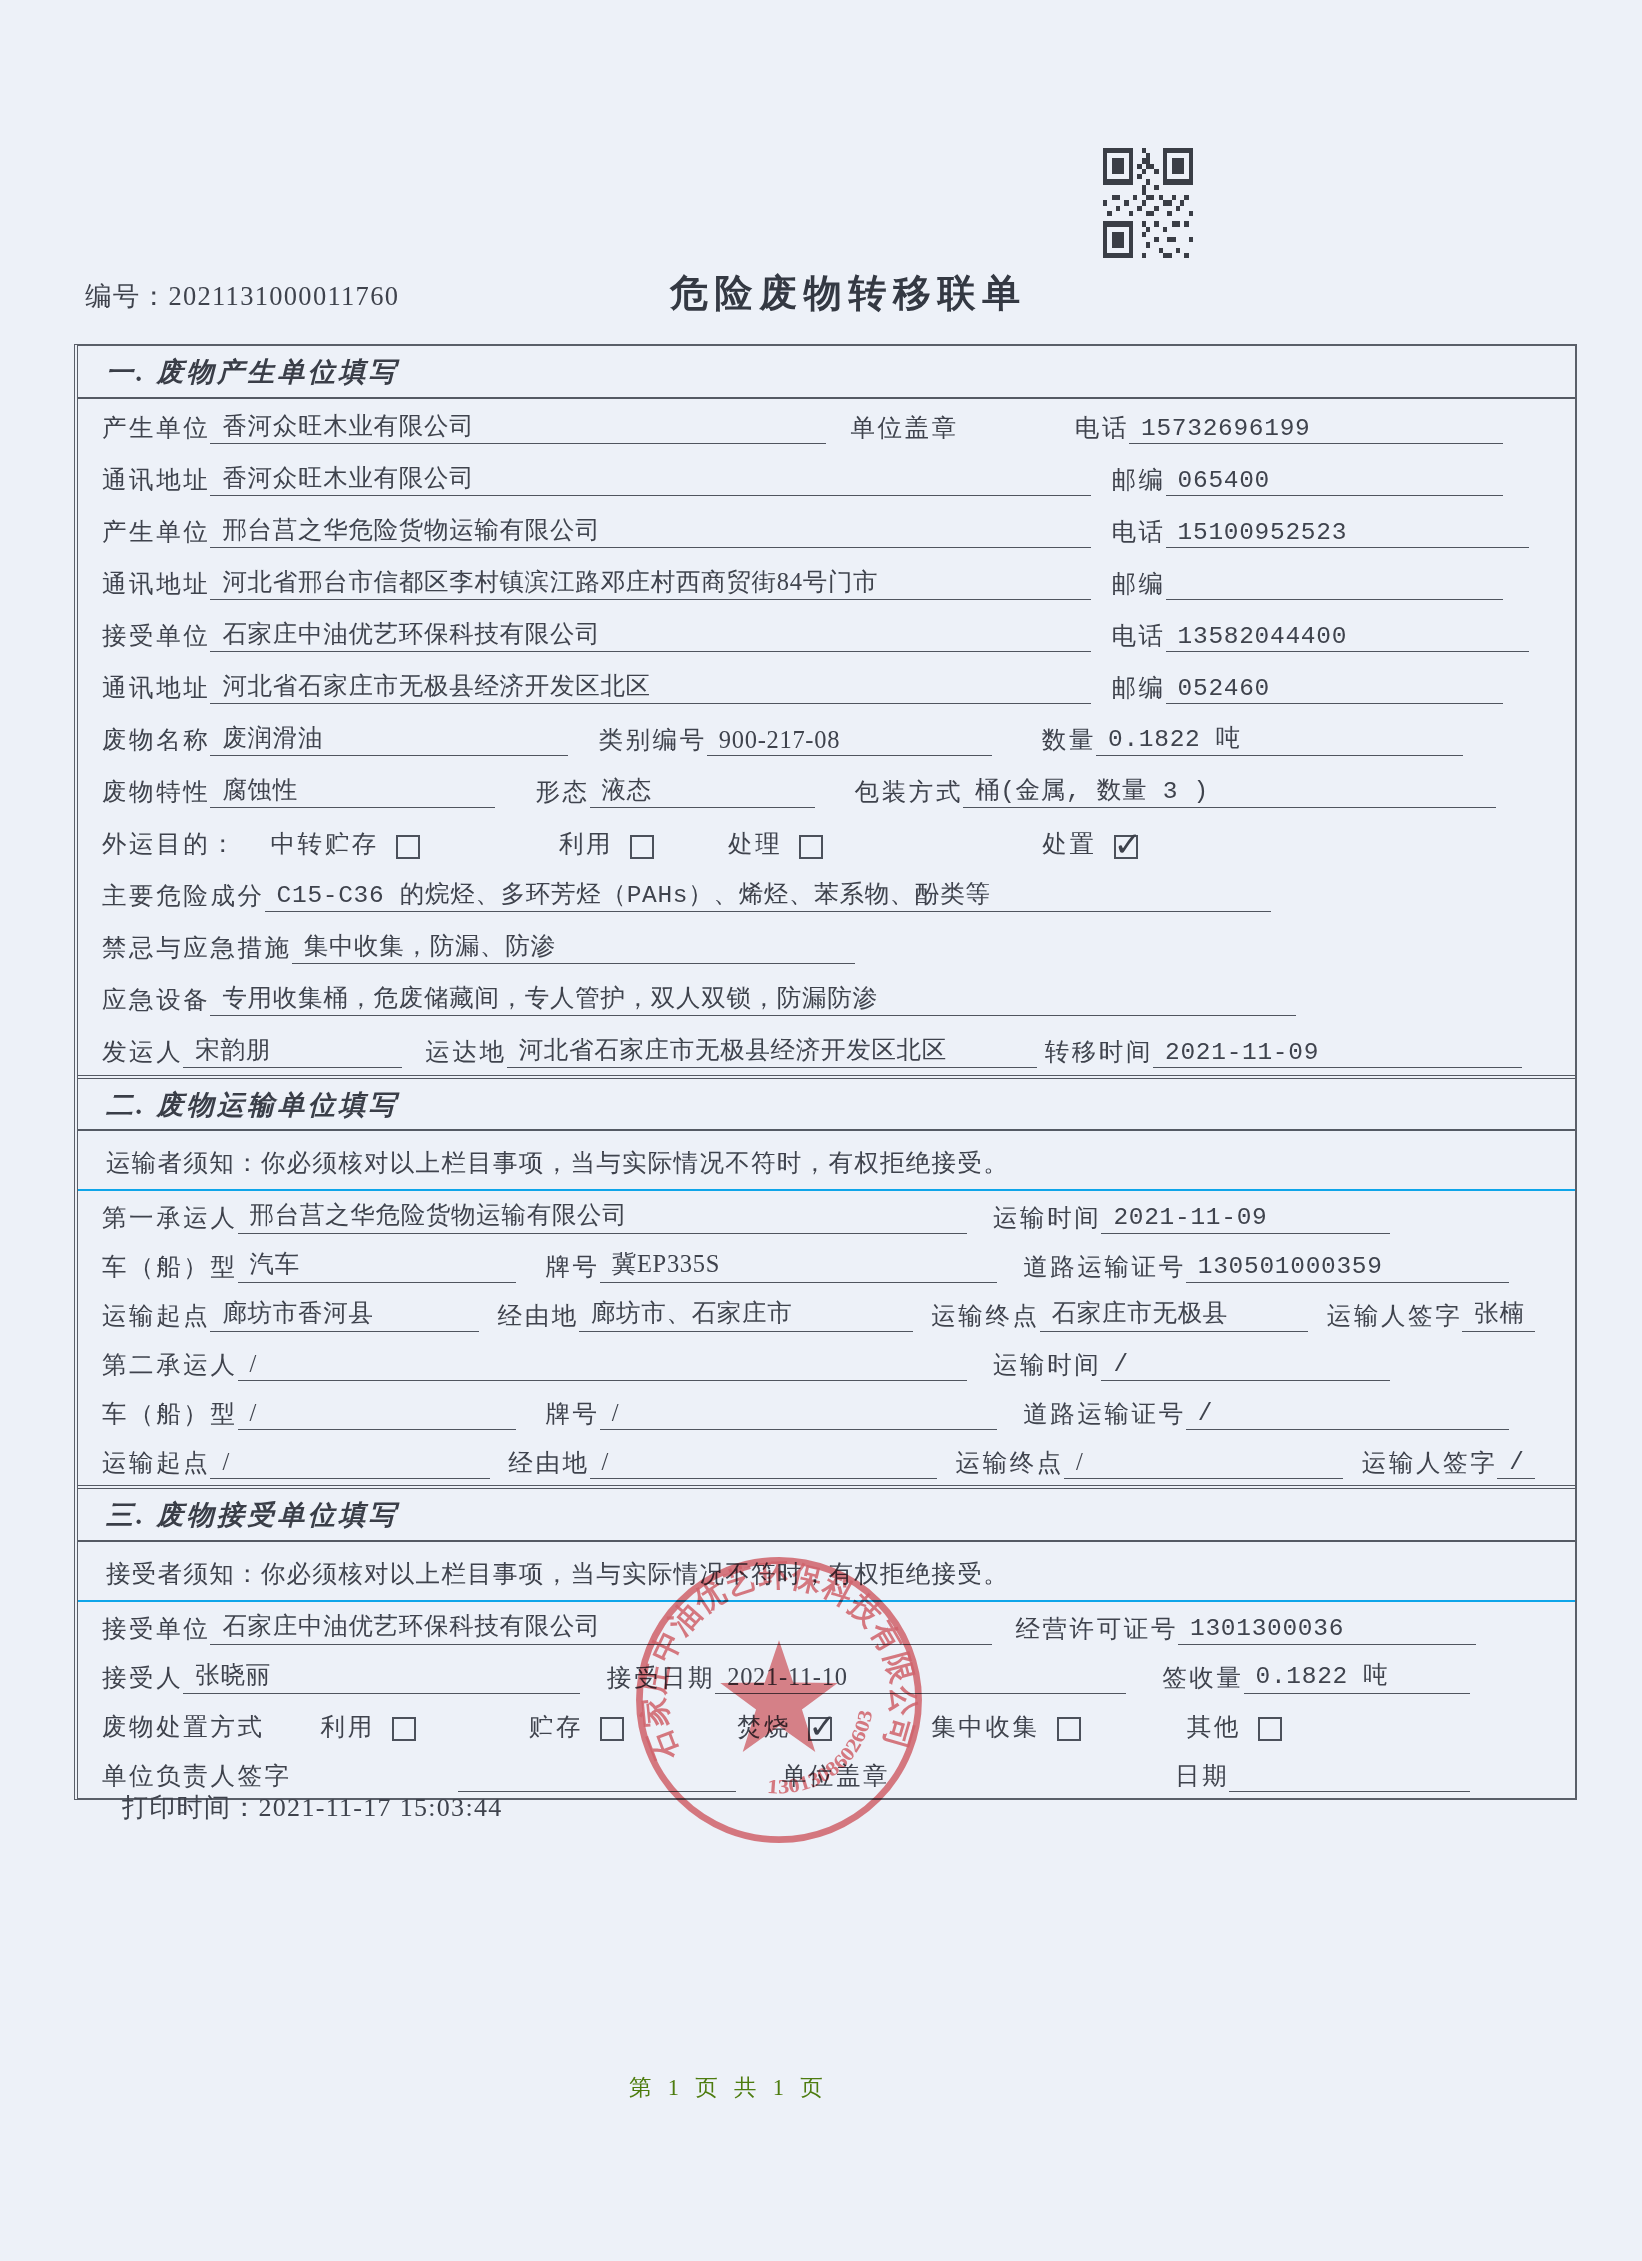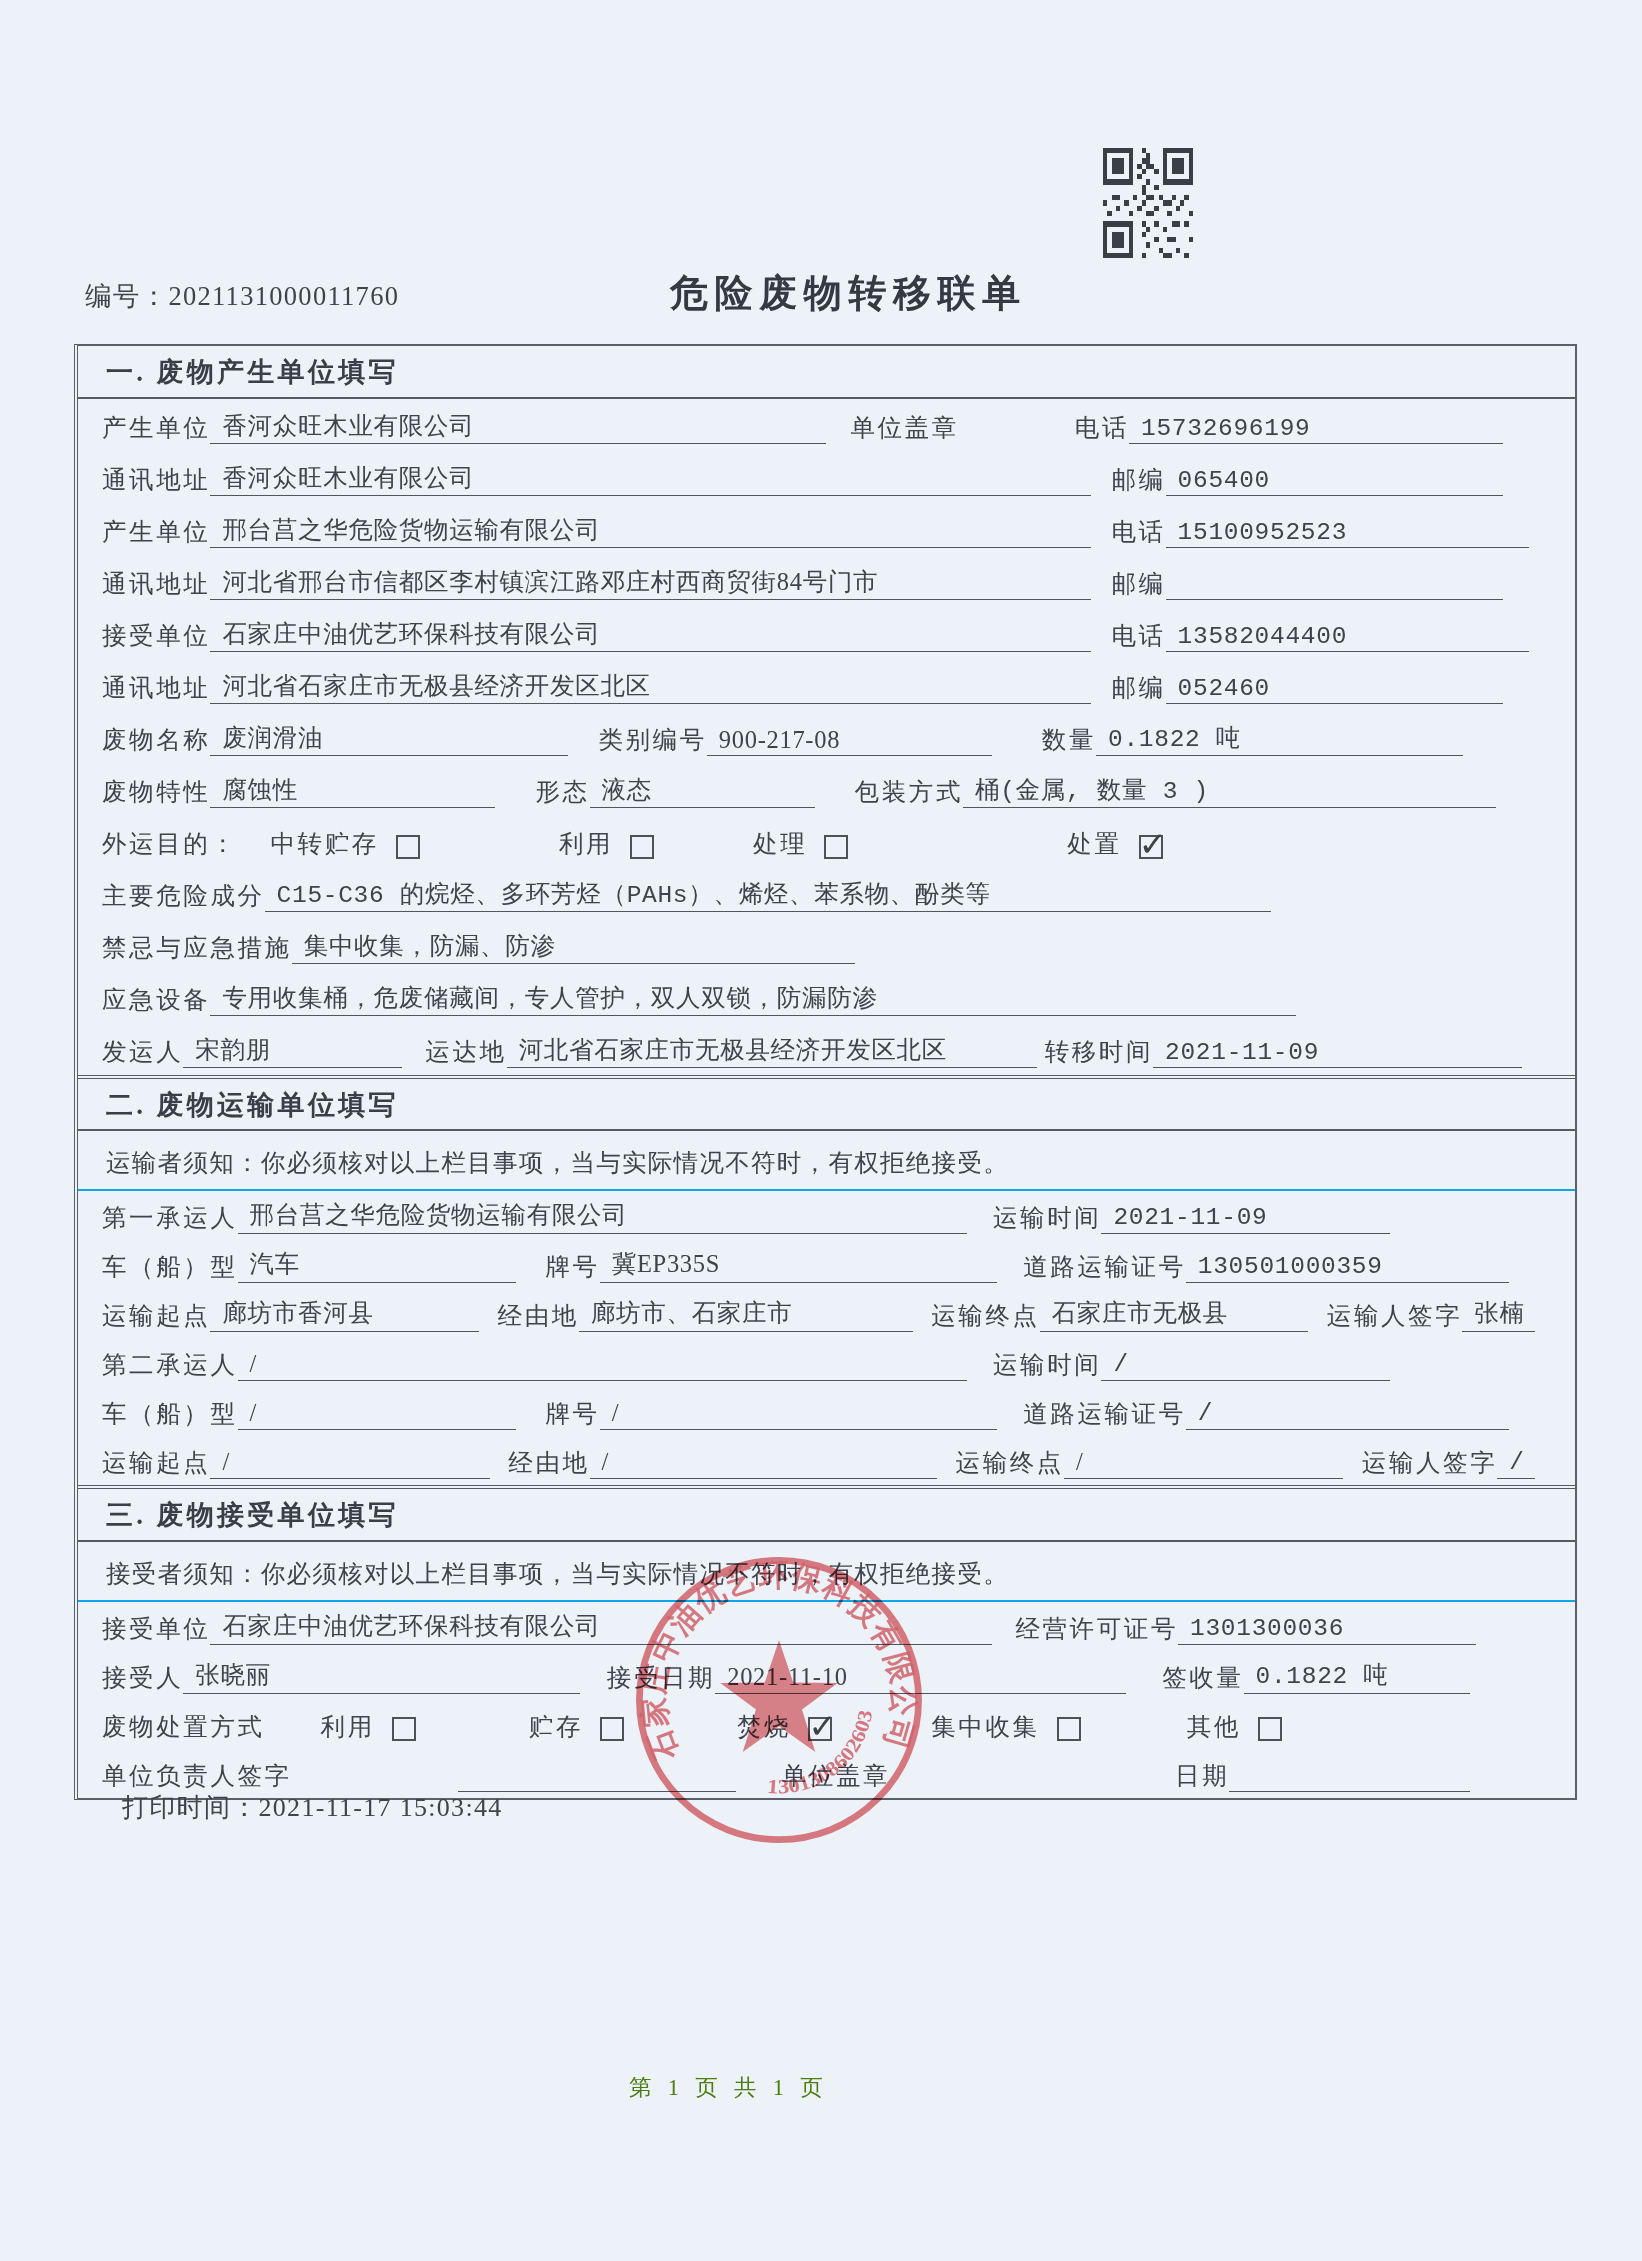--- a/index.html
+++ b/index.html
@@ -8,21 +8,21 @@
     background:#edf1f8;
     font-family:"Liberation Serif","DejaVu Serif",serif;
     color:#3f434d;overflow:hidden;
   }
   .doc-number{position:absolute;left:85px;top:278px;font-size:26.5px;letter-spacing:1.3px;}
   .page-title{position:absolute;left:670px;top:268px;font-size:38px;font-weight:700;letter-spacing:6.6px;color:#343943;}
   .qr{position:absolute;left:1103px;top:148px;width:90px;height:110px;}
   .manifest{position:absolute;left:74px;top:344px;width:1497px;border:2px solid #5a5f69;border-left:4px double #5a5f69;background:transparent;}
   .section{}
   .section + .section{border-top:4px double #555a64;}
-  .sec-title{font-size:27px;font-weight:600;letter-spacing:3.3px;padding:8px 0 6.6px 28px;border-bottom:2px solid #555a64;color:#3a3e48;}
+  .sec-title{font-size:27px;font-weight:600;letter-spacing:3.3px;padding:8px 0 6.6px 28px;border-bottom:2px solid #555a64;color:#3a3e48;font-style:italic;}
   .notice{font-size:24.5px;letter-spacing:1.3px;padding:14.6px 0 10.6px 28px;border-bottom:2px solid #0ea5e9;}
   .row{display:flex;align-items:flex-end;height:52px;padding:0 26.5px 6.6px 24px;box-sizing:border-box;}
   .sec2 .row,.sec3 .row{height:49px;}
   .lbl{font-size:24.5px;letter-spacing:2.6px;white-space:nowrap;}
   .uf{border-bottom:1.3px solid #50555f;font-size:24.5px;letter-spacing:0.7px;padding:0 10.6px 1.3px 12px;white-space:nowrap;box-sizing:border-box;}
   .grow{flex:1;font-family:Liberation Mono, monospace;}
   .cb{display:inline-block;width:20px;height:20px;border:2px solid #4c515b;margin-left:17px;position:relative;margin-bottom:1.3px;}
   .cb.checked::after{content:"✓";position:absolute;left:-2px;top:-13.2px;font-size:34px;color:#3d414b;}
   .opt{display:flex;align-items:flex-end;}
   .print-time{position:absolute;left:86px;top:1790px;font-size:26px;letter-spacing:1.3px;margin-left:36px;}
@@ -169,21 +169,21 @@
       <div class="row">
         <span class="lbl">外运目的：</span>
         <span class="opt" style="margin-left:33px">
           <span class="lbl">中转贮存</span>
           <span class="cb"></span>
         </span>
         <span class="opt" style="margin-left:139px">
           <span class="lbl">利用</span>
           <span class="cb"></span>
         </span>
-        <span class="opt" style="margin-left:99px">
+        <span class="opt" style="margin-left:74px">
           <span class="lbl">处理</span>
           <span class="cb"></span>
         </span>
         <span class="opt" style="margin-left:219px">
           <span class="lbl">处置</span>
           <span class="cb checked"></span>
         </span>
       </div>
 
       <div class="row">

